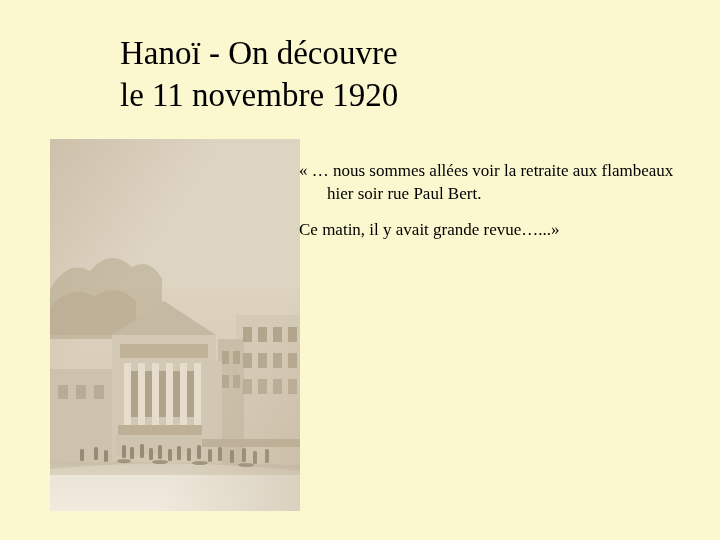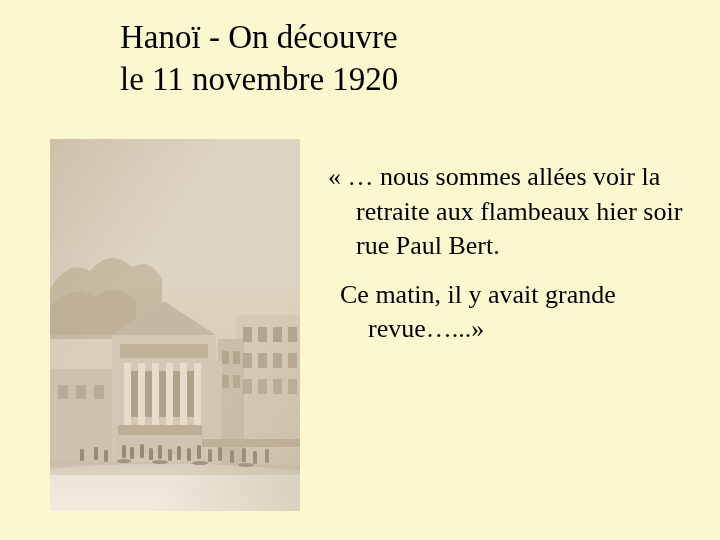--- a/index.html
+++ b/index.html
@@ -15,21 +15,21 @@
   }
   .slide {
     position: relative;
     width: 720px;
     height: 540px;
     background: #fbf7cf;
   }
   .slide-title {
     position: absolute;
     left: 120px;
-    top: 16px;
+    top: 32px;
     width: 560px;
     font-size: 33px;
     line-height: 1.28;
     color: #000000;
     font-family: "Liberation Serif", serif;
     white-space: pre-line;
   }
   .photo-frame {
     position: absolute;
     left: 50px;
@@ -37,36 +37,35 @@
     width: 250px;
     height: 372px;
     overflow: hidden;
     background: #d9cdb9;
   }
   .photo-frame svg {
     display: block;
   }
   .body-text {
     position: absolute;
-    left: 328px;
+    left: 299px;
     top: 160px;
     width: 382px;
-    font-size: 26px;
+    font-size: 17px;
     line-height: 1.33;
     color: #000000;
     font-family: "Liberation Serif", serif;
   }
   .para {
     margin: 0 0 14px 0;
     padding-left: 28px;
     text-indent: -28px;
   }
   .para:last-child {
     margin-bottom: 0;
-    margin-left: 12px;
   }
 </style>
 </head>
 <body>
 
 <div class="slide">
 
   <div class="slide-title">Hanoï - On découvre
 le 11 novembre 1920</div>
 

